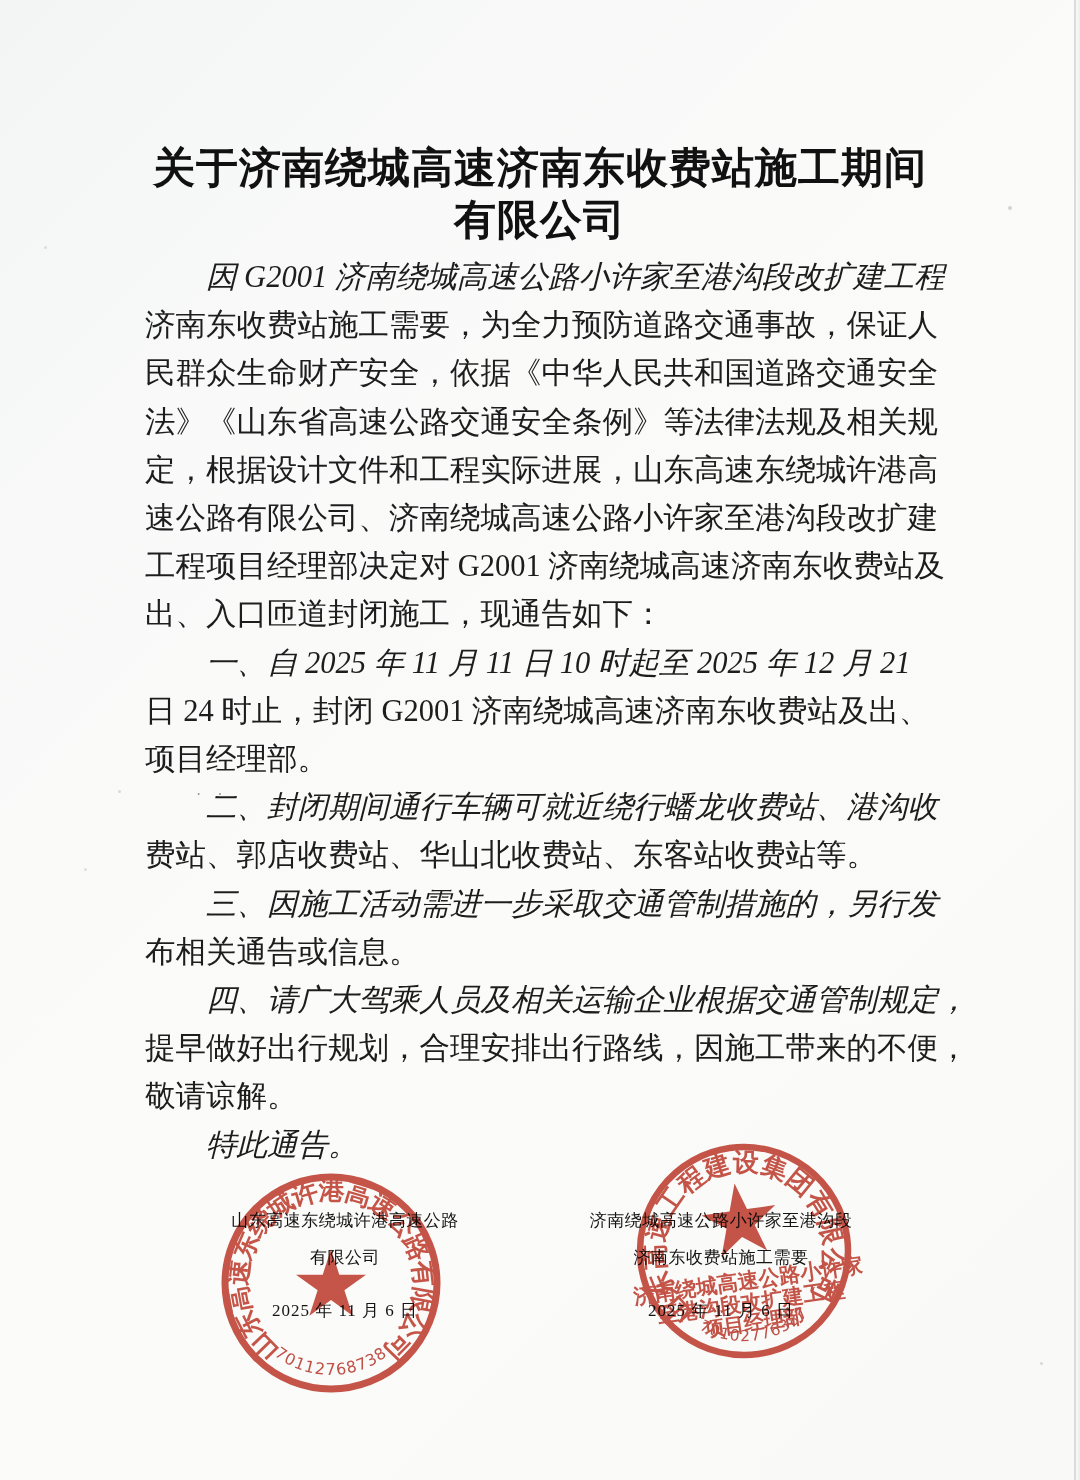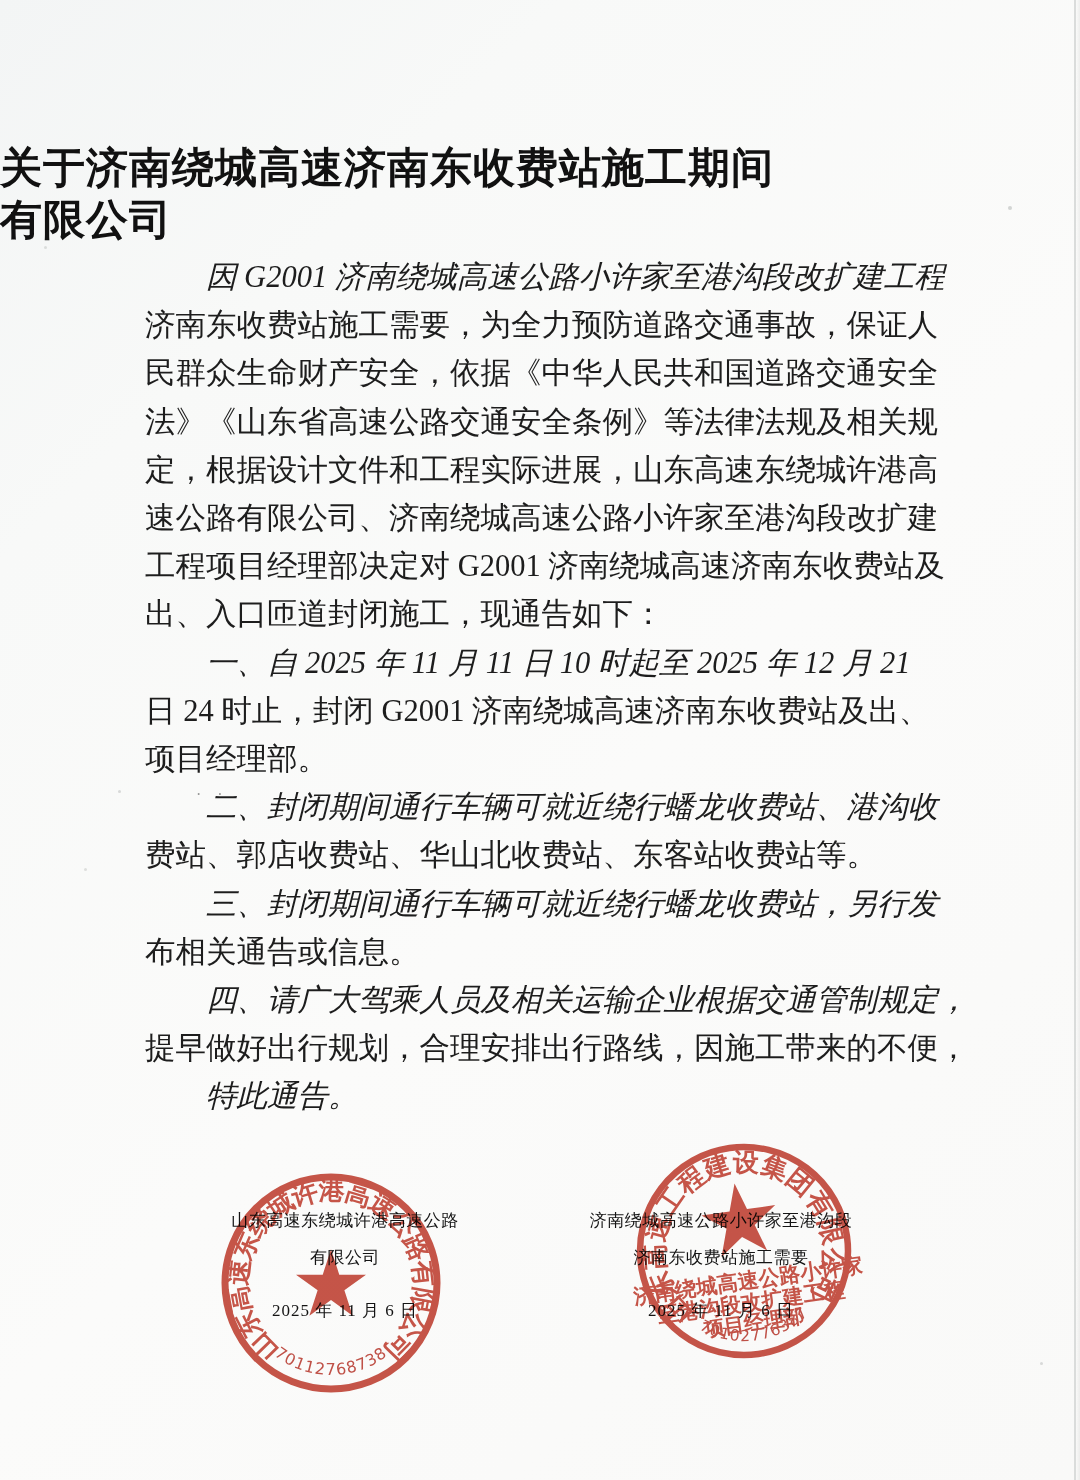--- a/index.html
+++ b/index.html
@@ -18,21 +18,21 @@
     background:#d2d5d3;opacity:.8;
   }
   .scan-shade{
     position:absolute;top:0;right:0;width:4px;height:100%;
     background:linear-gradient(to right,rgba(0,0,0,0),rgba(0,0,0,.05));
   }
   .speck{position:absolute;border-radius:50%;background:#8a8f8d;}
 
   .title{
     position:absolute;left:0;top:142px;width:100%;
-    font-weight:bold;color:#111;
+    text-align:center;font-weight:bold;color:#111;
     font-size:42px;line-height:52px;letter-spacing:1px;
   }
   .body-block{
     position:absolute;left:145px;top:253px;width:752px;
     font-size:30.5px;line-height:48.2px;color:#1d1d1d;
   }
   .ln{
     text-align:justify;text-align-last:justify;
     white-space:nowrap; 
   }
@@ -90,25 +90,26 @@
     <div class="ln">工程项目经理部决定对 G2001 济南绕城高速济南东收费站及</div>
     <div class="ln last">出、入口匝道封闭施工，现通告如下：</div>
 
     <div class="ln first">一、自 2025 年 11 月 11 日 10 时起至 2025 年 12 月 21</div>
     <div class="ln">日 24 时止，封闭 G2001 济南绕城高速济南东收费站及出、</div>
     <div class="ln last">项目经理部。</div>
 
     <div class="ln first">二、封闭期间通行车辆可就近绕行蟠龙收费站、港沟收</div>
     <div class="ln last">费站、郭店收费站、华山北收费站、东客站收费站等。</div>
 
-    <div class="ln first">三、封闭期间通行车辆可就近绕行蟠龙收费站，另行发</div>
+    <div class="ln first">三、因施工活动需进一步采取交通管制措施的，另行发</div>
     <div class="ln last">布相关通告或信息。</div>
 
     <div class="ln first">四、请广大驾乘人员及相关运输企业根据交通管制规定，</div>
     <div class="ln">提早做好出行规划，合理安排出行路线，因施工带来的不便，</div>
+    <div class="ln last">敬请谅解。</div>
 
     <div class="ln last first">特此通告。</div>
   </div>
 
   <div class="stray-mark">· ·</div>
 
   <div class="sig sig-left">
     <div class="org">山东高速东绕城许港高速公路</div>
     <div class="org">有限公司</div>
     <div class="date">2025 年 11 月 6 日</div>

